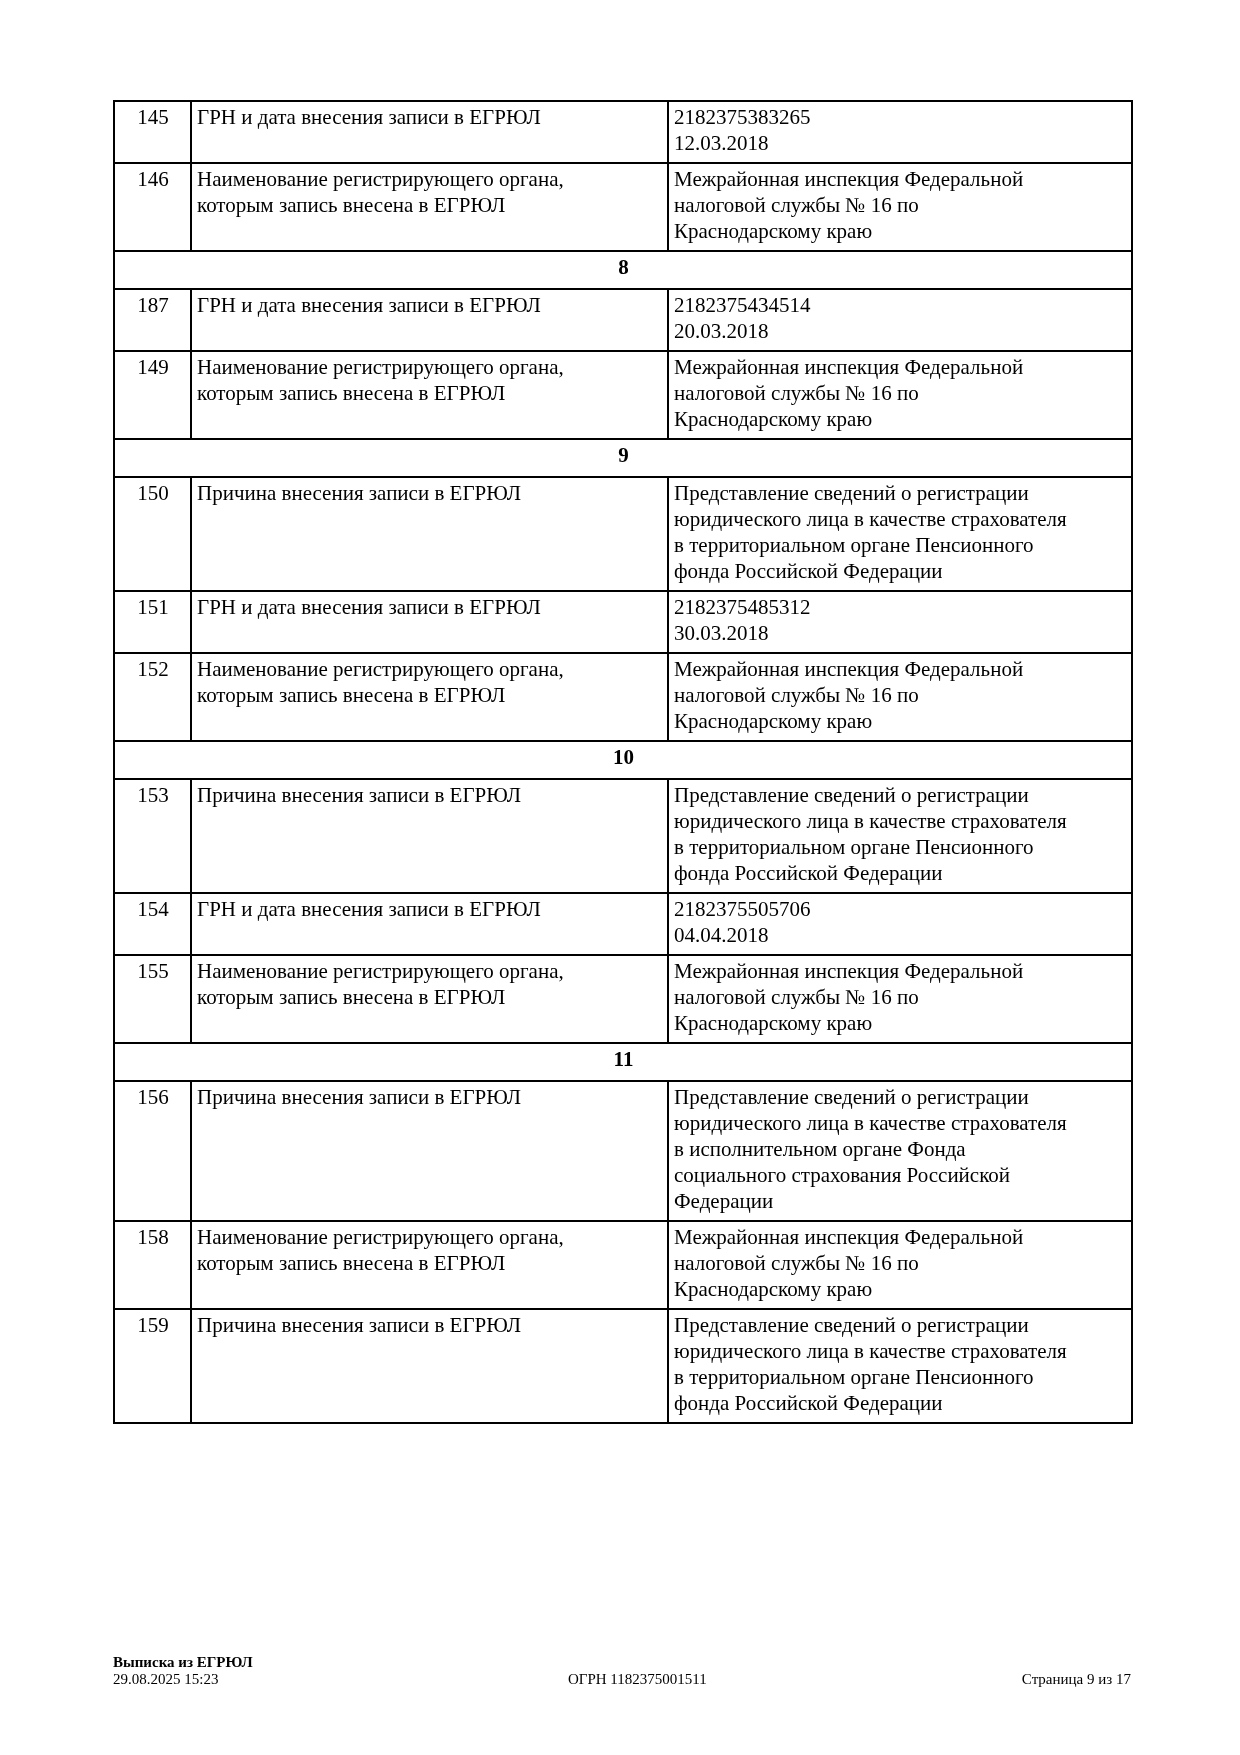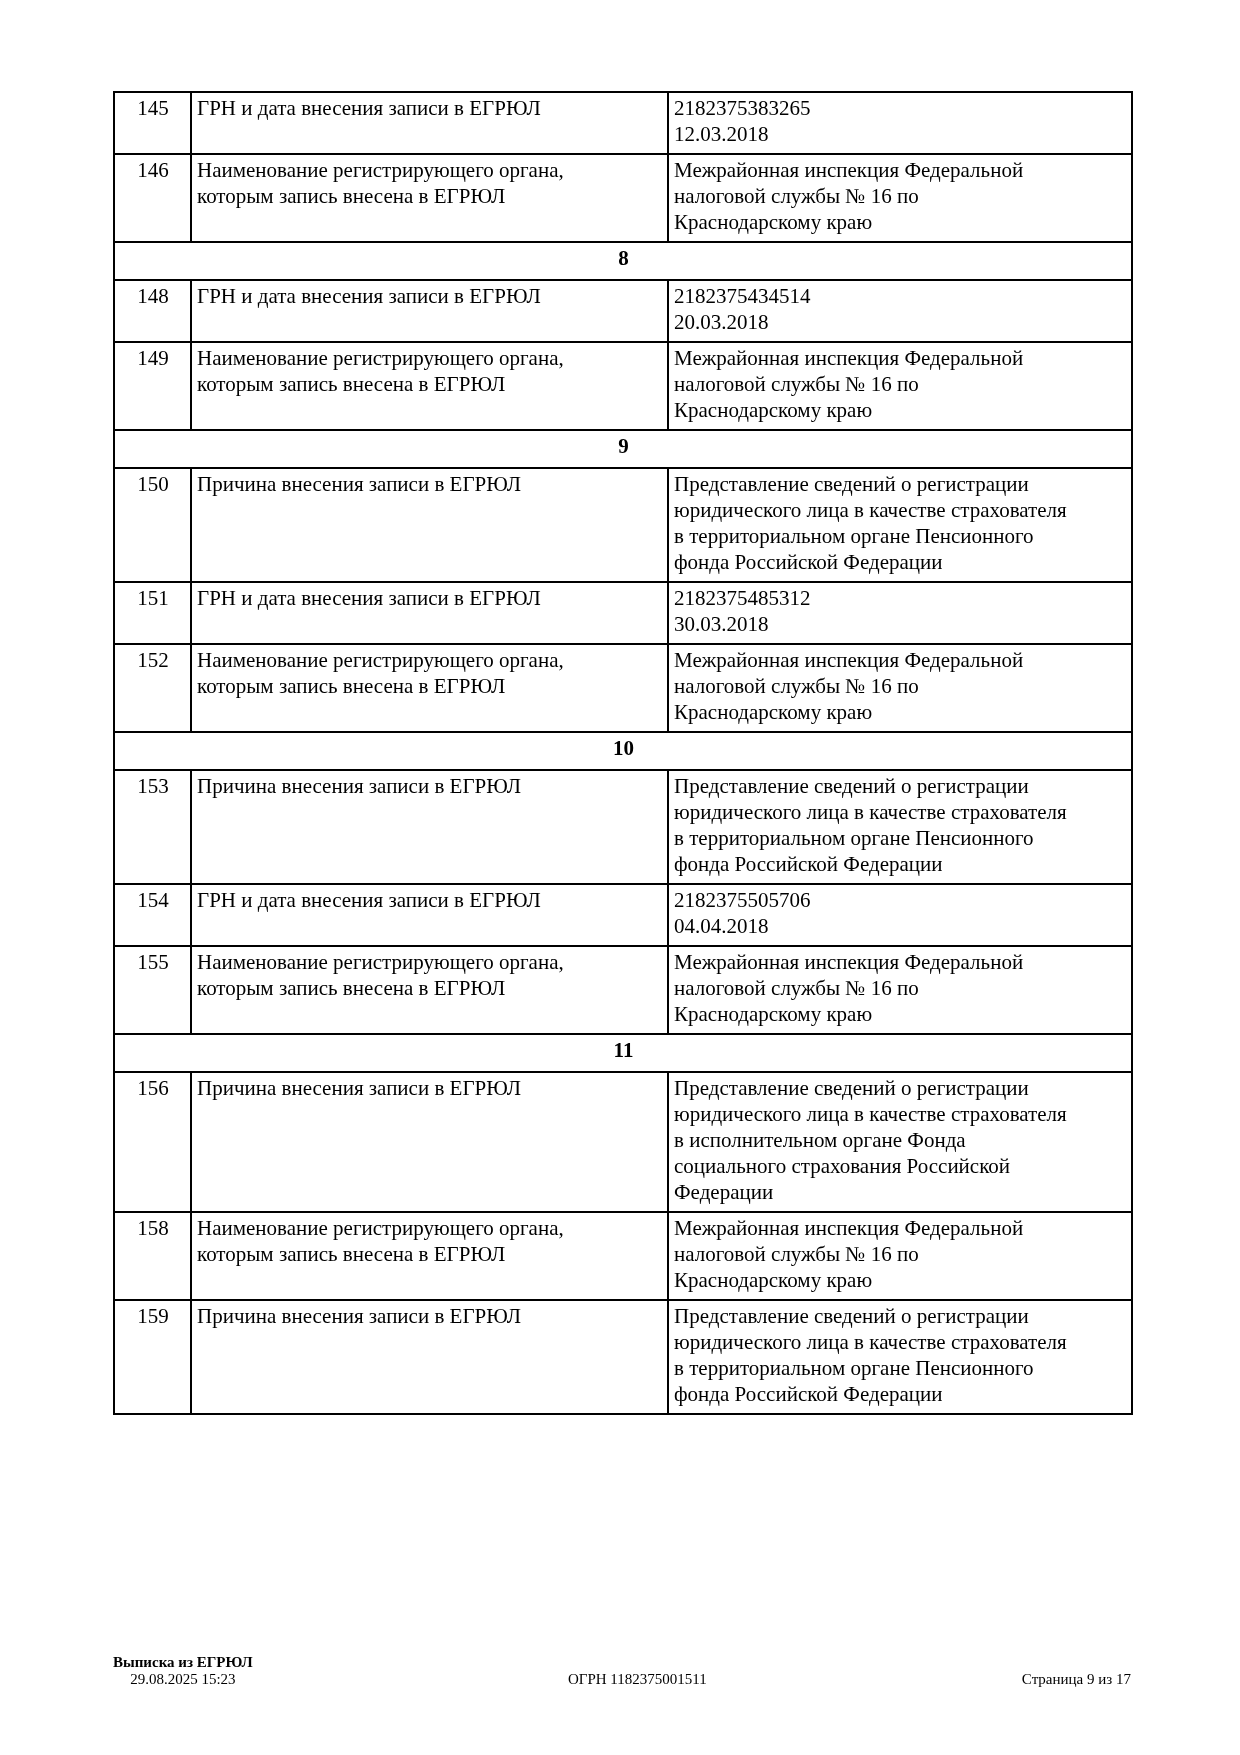--- a/index.html
+++ b/index.html
@@ -12,21 +12,21 @@
     width: 1240px;
     height: 1755px;
     background: #ffffff;
     color: #000000;
     font-family: "Liberation Serif", "DejaVu Serif", serif;
     overflow: hidden;
   }
   table.registry {
     position: absolute;
     left: 113px;
-    top: 91px;
+    top: 100px;
     width: 1018px;
     border-collapse: collapse;
     table-layout: fixed;
     border-radius: 31px;
   }
   col.c1 { width: 77px; }
   col.c2 { width: 477px; }
   col.c3 { width: 464px; }
   table.registry td {
     border: 2px solid #000000;
@@ -56,21 +56,21 @@
     position: absolute;
     left: 113px;
     top: 1654px;
     width: 1018px;
     display: flex;
     justify-content: space-between;
     align-items: flex-end;
     font-size: 15px;
     line-height: 17px;
   }
-  .footer .left-block { text-align: center; font-family: Liberation Serif, serif; }
+  .footer .left-block { text-align: left; font-family: Liberation Serif, serif; }
   .footer .doc-title { font-weight: bold; }
   .footer .center-block { text-align: center; margin-top: 12px; }
   .footer .right-block { text-align: left; }
 </style>
 </head>
 <body>
 
 <div class="page">
 
   <table class="registry">
@@ -91,21 +91,21 @@
         <td class="cl">Наименование регистрирующего органа,
 которым запись внесена в ЕГРЮЛ</td>
         <td class="cv">Межрайонная инспекция Федеральной
 налоговой службы № 16 по
 Краснодарскому краю</td>
       </tr>
       <tr>
         <td class="cs" colspan="3">8</td>
       </tr>
       <tr>
-        <td class="cn">148</td>
+        <td class="cn">187</td>
         <td class="cl">ГРН и дата внесения записи в ЕГРЮЛ</td>
         <td class="cv">2182375434514
 20.03.2018</td>
       </tr>
       <tr>
         <td class="cn">149</td>
         <td class="cl">Наименование регистрирующего органа,
 которым запись внесена в ЕГРЮЛ</td>
         <td class="cv">Межрайонная инспекция Федеральной
 налоговой службы № 16 по

